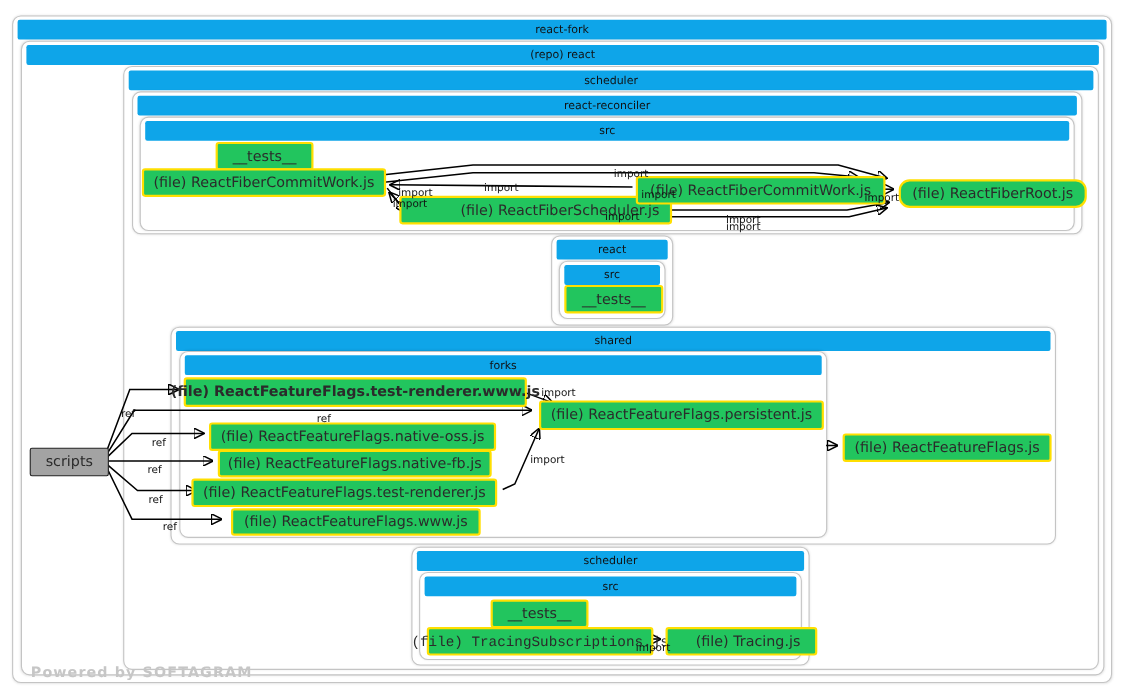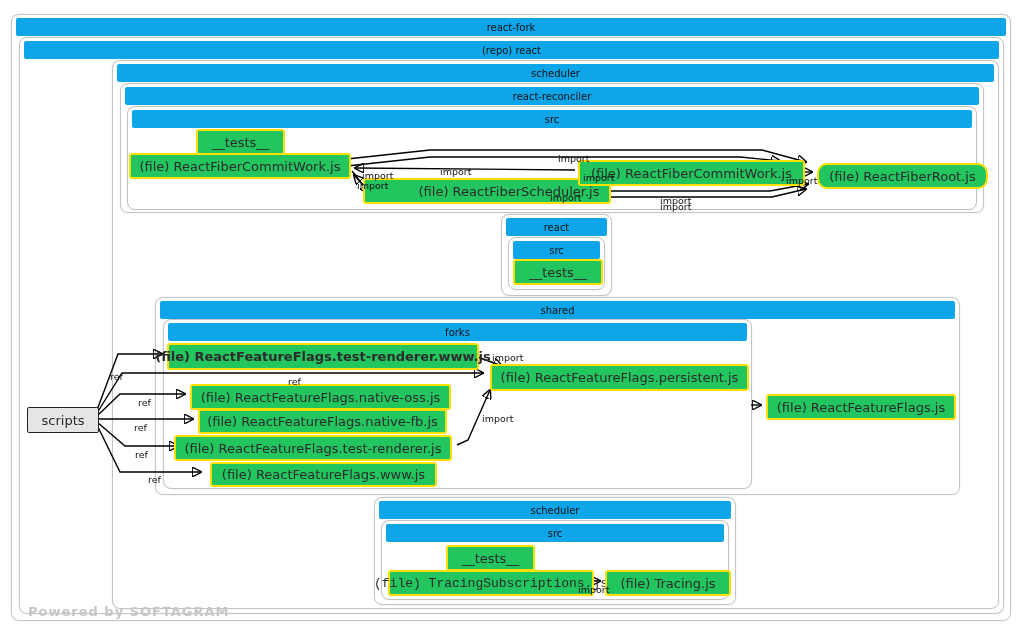--- a/index.html
+++ b/index.html
@@ -2,21 +2,21 @@
 <html><head>
 <meta charset="utf-8">
 <style>
   html,body{margin:0;padding:0;background:#ffffff;}
   body{width:1025px;height:636px;position:relative;font-family:"DejaVu Sans","Liberation Sans",sans-serif;overflow:hidden;}
   .container{position:absolute;background:#ffffff;border:1px solid #c4c4c4;border-radius:8px;box-shadow:0 0 2px rgba(0,0,0,0.10);}
   .chead{position:absolute;left:4px;right:4px;top:3px;height:18px;background:#0ea5e9;border-radius:2px;
          display:flex;align-items:center;justify-content:center;font-size:10px;color:#111;}
   .node{position:absolute;background:#22c55e;border:2px solid #ffdf00;border-radius:3px;
         display:flex;align-items:center;justify-content:center;font-size:13px;color:#2b2b2b;white-space:nowrap;}
-  .plain{position:absolute;background:#e5e5e5;border:1.5px solid #222;border-radius:2px;
+  .plain{position:absolute;background:#a3a3a3;border:1.5px solid #222;border-radius:2px;
         display:flex;align-items:center;justify-content:center;font-size:13px;color:#2b2b2b;}
   .elab{position:absolute;font-size:9.5px;color:#111;white-space:nowrap;}
   #wires{position:absolute;left:0;top:0;width:1025px;height:636px;pointer-events:none;}
   #wires path,#wires polyline{fill:none;stroke:#000;stroke-width:1.4px;}
   .watermark{position:absolute;left:28px;top:604px;font-size:13px;font-weight:bold;color:#c6c6c6;letter-spacing:1px;}
 </style>
 </head>
 <body>
 
 <div class="container" style="left:11px;top:14px;width:998px;height:605px;">
@@ -107,21 +107,21 @@
 <div class="node" style="left:190px;top:384px;width:257px;height:22px;">(file) ReactFeatureFlags.native-oss.js</div>
 <div class="node" style="left:198px;top:409px;width:245px;height:21px;">(file) ReactFeatureFlags.native-fb.js</div>
 <div class="node" style="left:174px;top:435px;width:274px;height:22px;text-align:right;">(file) ReactFeatureFlags.test-renderer.js</div>
 <div class="node" style="left:210px;top:462px;width:223px;height:21px;">(file) ReactFeatureFlags.www.js</div>
 <div class="node" style="left:766px;top:394px;width:186px;height:22px;">(file) ReactFeatureFlags.js</div>
 
 <div class="plain" style="left:27px;top:407px;width:70px;height:24px;">scripts</div>
 
 <div class="node" style="left:446px;top:545px;width:85px;height:22px;">__tests__</div>
 <div class="node" style="left:388px;top:570px;width:202px;height:22px;font-family:Liberation Mono, monospace;">(file) TracingSubscriptions.js</div>
-<div class="node" style="left:605px;top:570px;width:122px;height:22px;">(file) Tracing.js</div>
+<div class="node" style="left:605px;top:570px;width:122px;height:22px;padding-left:12px;">(file) Tracing.js</div>
 
 <span class="elab" style="left:558px;top:153px;">import</span>
 <span class="elab" style="left:440px;top:166px;">import</span>
 <span class="elab" style="left:362px;top:170px;">import</span>
 <span class="elab" style="left:357px;top:180px;">import</span>
 <span class="elab" style="left:583px;top:172px;">import</span>
 <span class="elab" style="left:550px;top:192px;">import</span>
 <span class="elab" style="left:660px;top:195px;">import</span>
 <span class="elab" style="left:660px;top:201px;">import</span>
 <span class="elab" style="left:786px;top:175px;">import</span>

